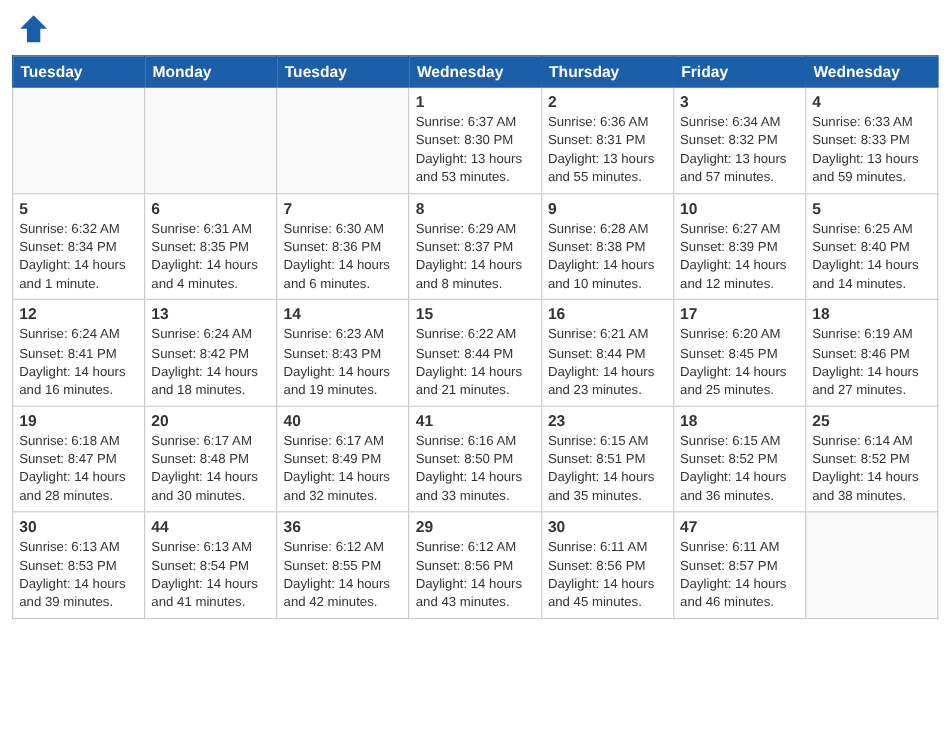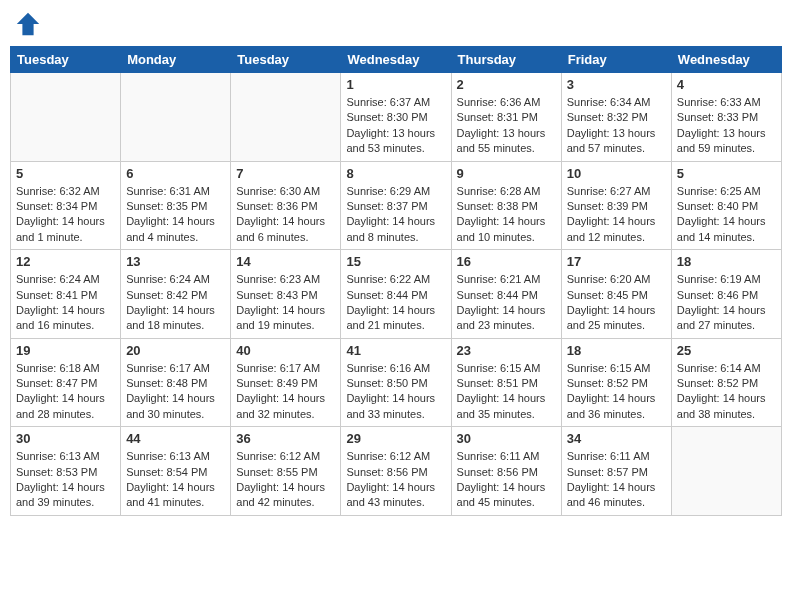--- a/index.html
+++ b/index.html
@@ -251,19 +251,19 @@
         </td>
         <td>
           <div class="day-number">29</div>
           <div class="day-info">Sunrise: 6:12 AM<br>Sunset: 8:56 PM<br>Daylight: 14 hours<br>and 43 minutes.</div>
         </td>
         <td>
           <div class="day-number">30</div>
           <div class="day-info">Sunrise: 6:11 AM<br>Sunset: 8:56 PM<br>Daylight: 14 hours<br>and 45 minutes.</div>
         </td>
         <td>
-          <div class="day-number">34</div>
+          <div class="day-number">47</div>
           <div class="day-info">Sunrise: 6:11 AM<br>Sunset: 8:57 PM<br>Daylight: 14 hours<br>and 46 minutes.</div>
         </td>
         <td class="empty"></td>
       </tr>
     </tbody>
 </table>
 
 </body></html>

